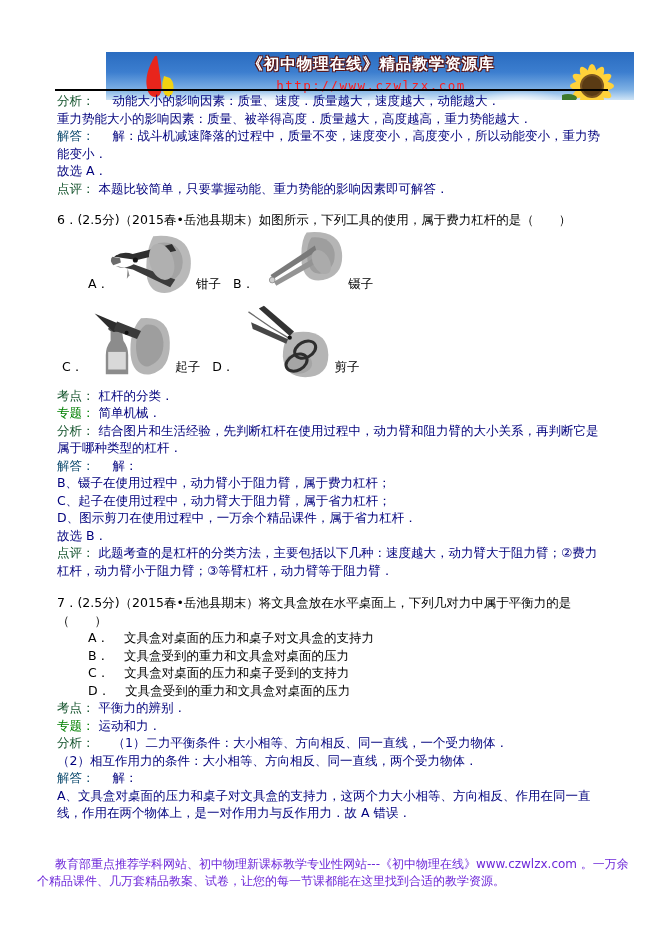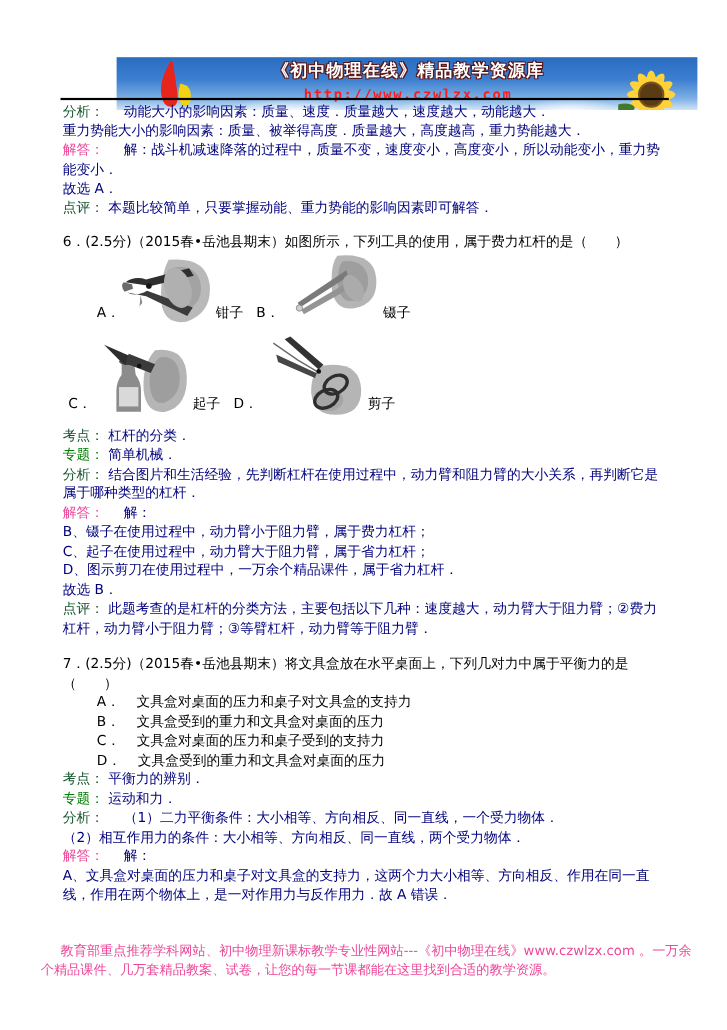--- a/index.html
+++ b/index.html
@@ -10,34 +10,34 @@
   .banner{position:absolute;left:106px;top:40px;width:528px;height:48px;overflow:hidden;
     background:
       radial-gradient(70px 16px at 78% 102%, rgba(255,255,255,.9), rgba(255,255,255,0) 70%),
       radial-gradient(90px 18px at 30% 104%, rgba(255,255,255,.85), rgba(255,255,255,0) 70%),
       radial-gradient(50px 12px at 55% 98%, rgba(255,255,255,.6), rgba(255,255,255,0) 70%),
       linear-gradient(180deg,#2a6cc0 0%,#3c7ecf 42%,#7db0e4 78%,#cfe4f6 100%); margin-top: 12px;}
   .banner-logo{position:absolute;left:28px;top:2px;}
   .banner-text{position:absolute;left:120px;top:2px;width:290px;text-align:center;}
   .banner-title{font-size:15.5px;font-weight:bold;letter-spacing:1px;color:#ffffff;
       text-shadow:1px 1px 0 #5a1515,-1px -1px 0 #5a1515,1px -1px 0 #5a1515,-1px 1px 0 #5a1515;}
-  .banner-url{font-size:12.5px;font-weight:bold;letter-spacing:1.5px;color:#ff1a1a;margin-top:3px;
+  .banner-url{font-size:12.5px;font-weight:normal;letter-spacing:1.5px;color:#ff1a1a;margin-top:3px;
       font-family:"DejaVu Sans Mono","Liberation Mono",monospace;}
   .banner-sunflower{position:absolute;right:0;top:0;}
 
   .rule{position:absolute;left:55px;top:89px;width:553px;height:0;border-top:2px solid #000;}
 
   
   .content{position:absolute;left:57px;top:92px;width:551px;
       font-size:12.5px;line-height:17.5px;color:#00007d;}
   .content p{margin:0;}
   .lab{font-weight:normal;}
   .lab-red{color:#14532d;}
   .lab-green{color:#008000;}
-  .lab-blue{color:#ec4899;}
+  .lab-blue{color:#0c4a6e;}
   .gap-big{margin-right:18px;}
   .gap-sm{margin-right:4px;}
   .black{color:#000000;}
   .spacer14{height:14px;}
   .spacer15{height:15px;}
   .spacer9{height:9px;}
 
   
   .tool-row{display:flex;align-items:flex-end;color:#000;}
   .tool-row .ltr{padding-bottom:2px;}
@@ -46,21 +46,21 @@
   .tool-row2{margin-left:5px;margin-top:10px;}
   .tool-img{display:inline-block;line-height:0;}
   .ml12{margin-left:12px;}
   .ml10{margin-left:10px;}
 
   
   .opt{padding-left:31px;color:#000000;}
   .opt .ltr{margin-right:15px;}
 
   
-  .footer{position:absolute;left:37px;top:856px;width:594px;color:#ec4899;
+  .footer{position:absolute;left:37px;top:856px;width:594px;color:#6d28d9;
       font-size:12px;line-height:17px;text-indent:18px;}
 </style>
 </head>
 <body>
 
 <div class="page">
 
   <div class="banner">
     <span class="banner-logo">
       <svg width="42" height="46" viewBox="0 0 42 46">

